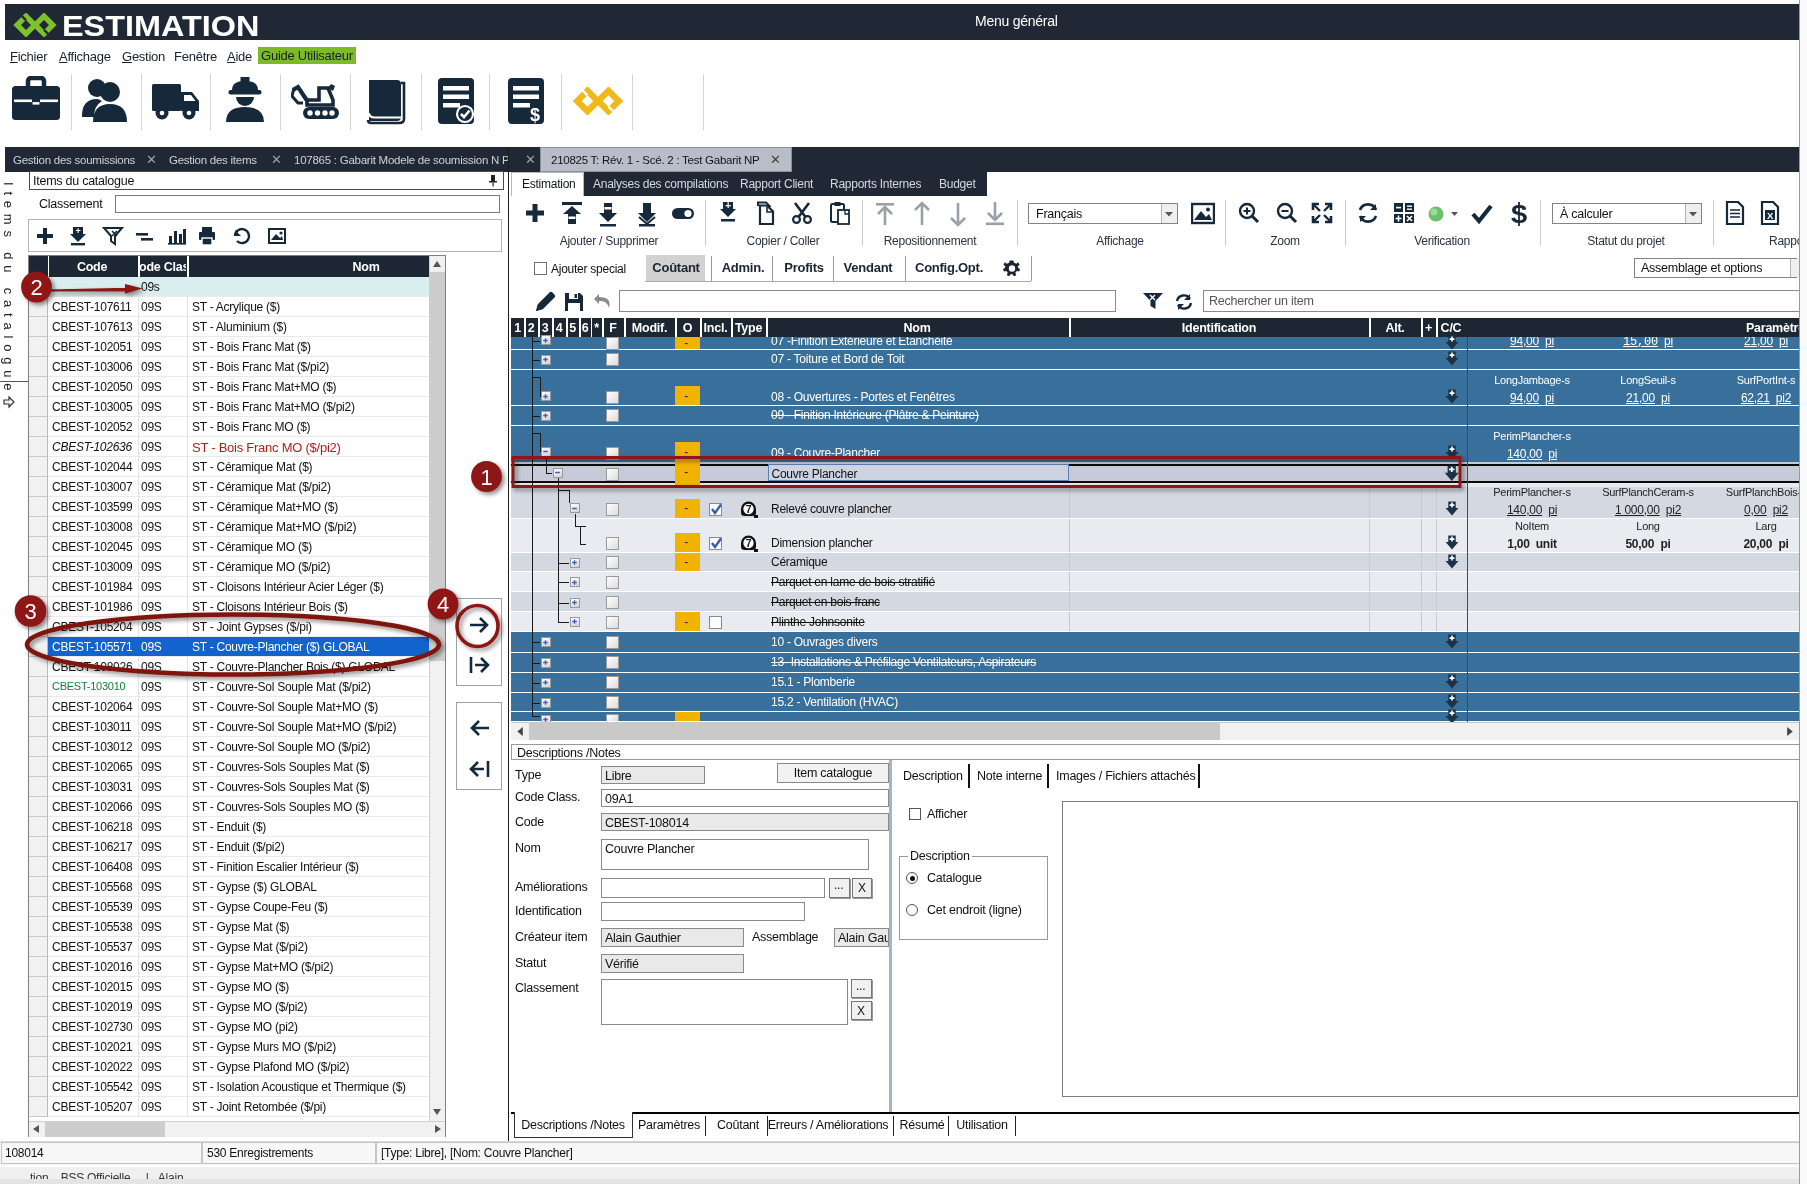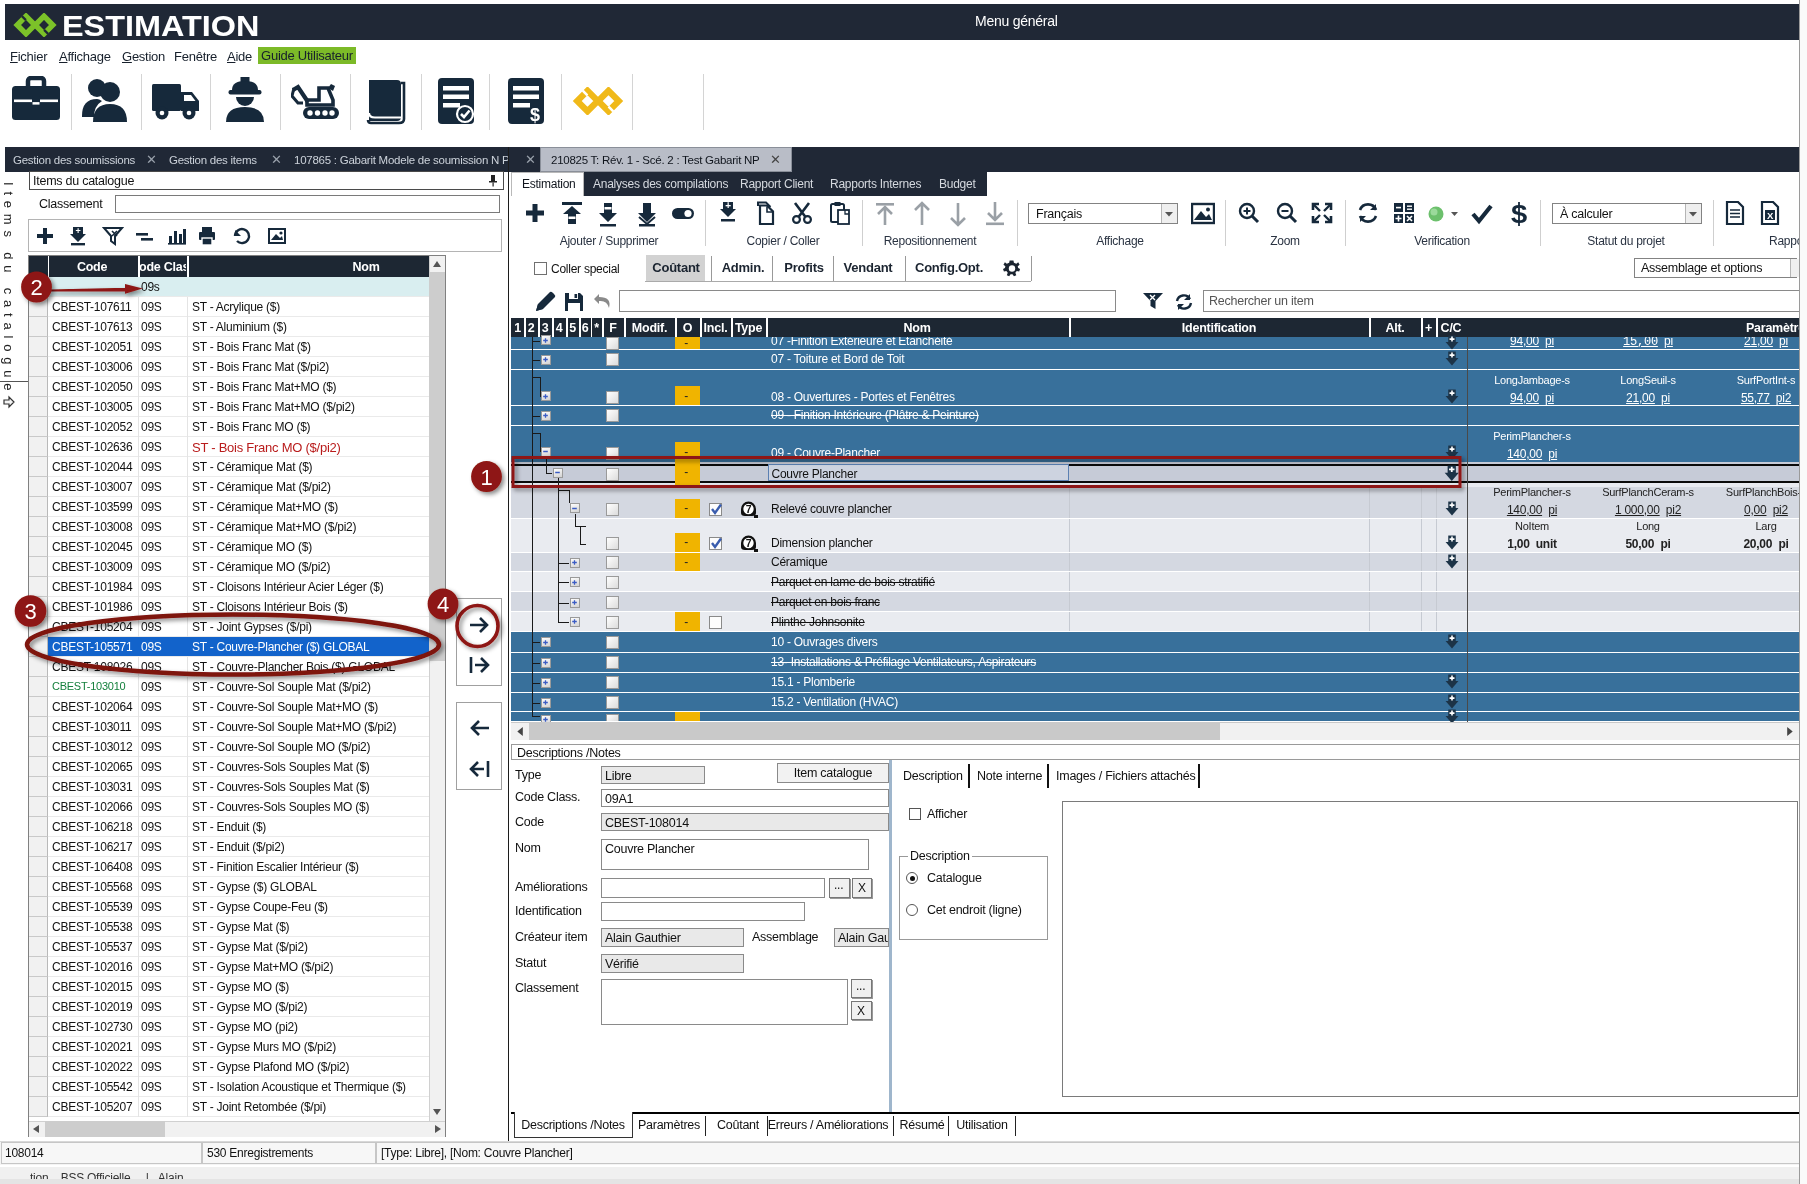--- a/index.html
+++ b/index.html
@@ -222,21 +222,21 @@
 <div class="a" style="left:48px;top:417px;width:381px;height:20px;background:#fff;border-bottom:1px solid #eaeaea;"></div>
 <div class="a" style="left:138px;top:417px;width:1px;height:20px;background:#e4e4e4;"></div>
 <div class="a" style="left:187px;top:417px;width:1px;height:20px;background:#e4e4e4;"></div>
 <div class="a tx" style="left:52px;top:420px;font-size:12px;color:#111;">CBEST-102052</div>
 <div class="a tx" style="left:141px;top:420px;font-size:12px;color:#111;">09S</div>
 <div class="a tx" style="left:192px;top:420px;font-size:12px;color:#111;">ST - Bois Franc MO ($)</div>
 <div class="a" style="left:29px;top:437px;width:18.5px;height:20px;background:#f1f1f1;border-right:1px solid #b9b9b9;border-bottom:1px solid #c9c9c9;"></div>
 <div class="a" style="left:48px;top:437px;width:381px;height:20px;background:#fff;border-bottom:1px solid #eaeaea;"></div>
 <div class="a" style="left:138px;top:437px;width:1px;height:20px;background:#e4e4e4;"></div>
 <div class="a" style="left:187px;top:437px;width:1px;height:20px;background:#e4e4e4;"></div>
-<div class="a tx" style="left:52px;top:440px;font-size:12px;color:#111;">CBEST-102636</div>
+<div class="a tx" style="left:52px;top:440px;font-size:12px;color:#111;font-style:italic;">CBEST-102636</div>
 <div class="a tx" style="left:141px;top:440px;font-size:12px;color:#111;">09S</div>
 <div class="a tx" style="left:192px;top:440px;font-size:13px;color:#b91c1c;">ST - Bois Franc MO ($/pi2)</div>
 <div class="a" style="left:29px;top:457px;width:18.5px;height:20px;background:#f1f1f1;border-right:1px solid #b9b9b9;border-bottom:1px solid #c9c9c9;"></div>
 <div class="a" style="left:48px;top:457px;width:381px;height:20px;background:#fff;border-bottom:1px solid #eaeaea;"></div>
 <div class="a" style="left:138px;top:457px;width:1px;height:20px;background:#e4e4e4;"></div>
 <div class="a" style="left:187px;top:457px;width:1px;height:20px;background:#e4e4e4;"></div>
 <div class="a tx" style="left:52px;top:460px;font-size:12px;color:#111;">CBEST-102044</div>
 <div class="a tx" style="left:141px;top:460px;font-size:12px;color:#111;">09S</div>
 <div class="a tx" style="left:192px;top:460px;font-size:12px;color:#111;">ST - Céramique Mat ($)</div>
 <div class="a" style="left:29px;top:477px;width:18.5px;height:20px;background:#f1f1f1;border-right:1px solid #b9b9b9;border-bottom:1px solid #c9c9c9;"></div>
@@ -644,21 +644,21 @@
 <svg class="a" style="left:1723px;top:201px;" width="24" height="26" viewBox="0 0 24 26">
     <path d="M4,1 L15,1 L20,6 L20,23 L4,23 Z" fill="none" stroke="#16293b" stroke-width="2.2"></path>
     <path d="M7,9 L17,9 M7,12.5 L17,12.5 M7,16 L17,16" stroke="#16293b" stroke-width="1.6"></path>
   </svg>
 <svg class="a" style="left:1758px;top:201px;" width="24" height="26" viewBox="0 0 24 26">
     <path d="M4,1 L15,1 L20,6 L20,23 L4,23 Z" fill="none" stroke="#16293b" stroke-width="2.2"></path>
     <rect x="7" y="9" width="10" height="10" fill="#16293b"></rect>
     <text x="12" y="17.5" font-size="9.5" font-weight="bold" fill="#fff" text-anchor="middle">X</text>
   </svg>
 <div class="a" style="left:534px;top:262px;width:13px;height:13px;border:1px solid #707070;background:#fff;"></div>
-<div class="a tx" style="left:551px;top:262px;font-size:12px;color:#111;">Coller special</div>
+<div class="a tx" style="left:551px;top:262px;font-size:12px;color:#111;">Ajouter special</div>
 <div class="a" style="left:646px;top:255px;width:59px;height:26px;background:#d2d2d2;"></div>
 <div class="a" style="left:645px;top:281px;width:386px;height:1px;background:#aaa;"></div>
 <div class="a tx" style="left:676px;top:260px;font-size:13px;font-weight:bold;color:#1b2430;transform:translateX(-50%);">Coûtant</div>
 <div class="a tx" style="left:743px;top:260px;font-size:13px;font-weight:bold;color:#1b2430;transform:translateX(-50%);">Admin.</div>
 <div class="a tx" style="left:804px;top:260px;font-size:13px;font-weight:bold;color:#1b2430;transform:translateX(-50%);">Profits</div>
 <div class="a tx" style="left:868px;top:260px;font-size:13px;font-weight:bold;color:#1b2430;transform:translateX(-50%);">Vendant</div>
 <div class="a tx" style="left:949px;top:260px;font-size:13px;font-weight:bold;color:#1b2430;transform:translateX(-50%);">Config.Opt.</div>
 <div class="a" style="left:711px;top:256px;width:1px;height:25px;background:#999;"></div>
 <div class="a" style="left:772px;top:256px;width:1px;height:25px;background:#999;"></div>
 <div class="a" style="left:833px;top:256px;width:1px;height:25px;background:#999;"></div>
@@ -915,21 +915,21 @@
     <div class="tx" style="position:absolute;left:60px;top:-3.5px;font-size:12px;color:#fff;transform:translateX(-50%);"><span style="text-decoration:underline;font-family:Liberation Mono, monospace;">15,00</span>&nbsp; <span style="text-decoration:underline;">pi</span></div>
   </div>
 <div class="a" style="left:1706px;top:337px;width:120px;height:13px;overflow:hidden;">
     <div class="tx" style="position:absolute;left:60px;top:-3.5px;font-size:12px;color:#fff;transform:translateX(-50%);"><span style="text-decoration:underline;">21,00</span>&nbsp; <span style="text-decoration:underline;">pi</span></div>
   </div>
 <div class="a tx" style="left:1532px;top:373.5px;font-size:11px;color:#fff;transform:translateX(-50%);">LongJambage-s</div>
 <div class="a tx" style="left:1648px;top:373.5px;font-size:11px;color:#fff;transform:translateX(-50%);">LongSeuil-s</div>
 <div class="a tx" style="left:1766px;top:373.5px;font-size:11px;color:#fff;transform:translateX(-50%);">SurfPortInt-s</div>
 <div class="a tx" style="left:1532px;top:390.5px;font-size:12px;color:#fff;transform:translateX(-50%);"><span style="text-decoration:underline;">94,00</span>&nbsp; <span style="text-decoration:underline;">pi</span></div>
 <div class="a tx" style="left:1648px;top:390.5px;font-size:12px;color:#fff;transform:translateX(-50%);"><span style="text-decoration:underline;">21,00</span>&nbsp; <span style="text-decoration:underline;">pi</span></div>
-<div class="a tx" style="left:1766px;top:390.5px;font-size:12px;color:#fff;transform:translateX(-50%);"><span style="text-decoration:underline;">55,77</span>&nbsp; <span style="text-decoration:underline;">pi2</span></div>
+<div class="a tx" style="left:1766px;top:390.5px;font-size:12px;color:#fff;transform:translateX(-50%);"><span style="text-decoration:underline;">62,21</span>&nbsp; <span style="text-decoration:underline;">pi2</span></div>
 <div class="a tx" style="left:1532px;top:429.7px;font-size:11px;color:#fff;transform:translateX(-50%);">PerimPlancher-s</div>
 <div class="a tx" style="left:1532px;top:446.7px;font-size:12px;color:#fff;transform:translateX(-50%);"><span style="text-decoration:underline;">140,00</span>&nbsp; <span style="text-decoration:underline;">pi</span></div>
 <div class="a tx" style="left:1532px;top:486.0px;font-size:11px;color:#222;transform:translateX(-50%);">PerimPlancher-s</div>
 <div class="a tx" style="left:1648px;top:486.0px;font-size:11px;color:#222;transform:translateX(-50%);">SurfPlanchCeram-s</div>
 <div class="a tx" style="left:1766px;top:486.0px;font-size:11px;color:#222;transform:translateX(-50%);">SurfPlanchBois-s</div>
 <div class="a tx" style="left:1532px;top:503.0px;font-size:12px;color:#222;transform:translateX(-50%);"><span style="text-decoration:underline;">140,00</span>&nbsp; <span style="text-decoration:underline;">pi</span></div>
 <div class="a tx" style="left:1648px;top:503.0px;font-size:12px;color:#222;transform:translateX(-50%);"><span style="text-decoration:underline;">1 000,00</span>&nbsp; <span style="text-decoration:underline;">pi2</span></div>
 <div class="a tx" style="left:1766px;top:503.0px;font-size:12px;color:#222;transform:translateX(-50%);"><span style="text-decoration:underline;">0,00</span>&nbsp; <span style="text-decoration:underline;">pi2</span></div>
 <div class="a tx" style="left:1532px;top:520.0px;font-size:11px;color:#222;transform:translateX(-50%);">NoItem</div>
 <div class="a tx" style="left:1648px;top:520.0px;font-size:11px;color:#222;transform:translateX(-50%);">Long</div>

